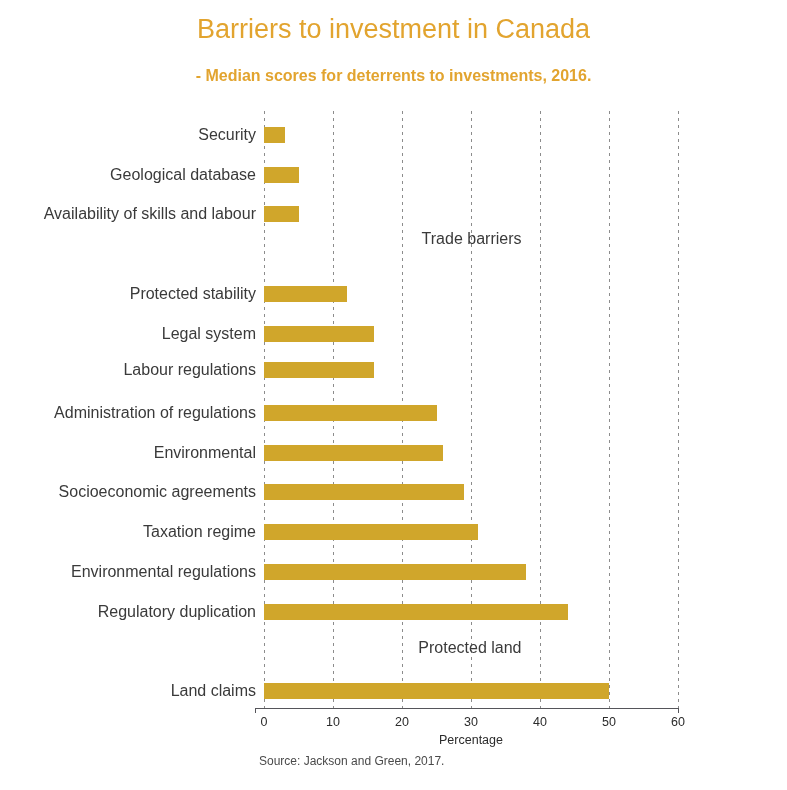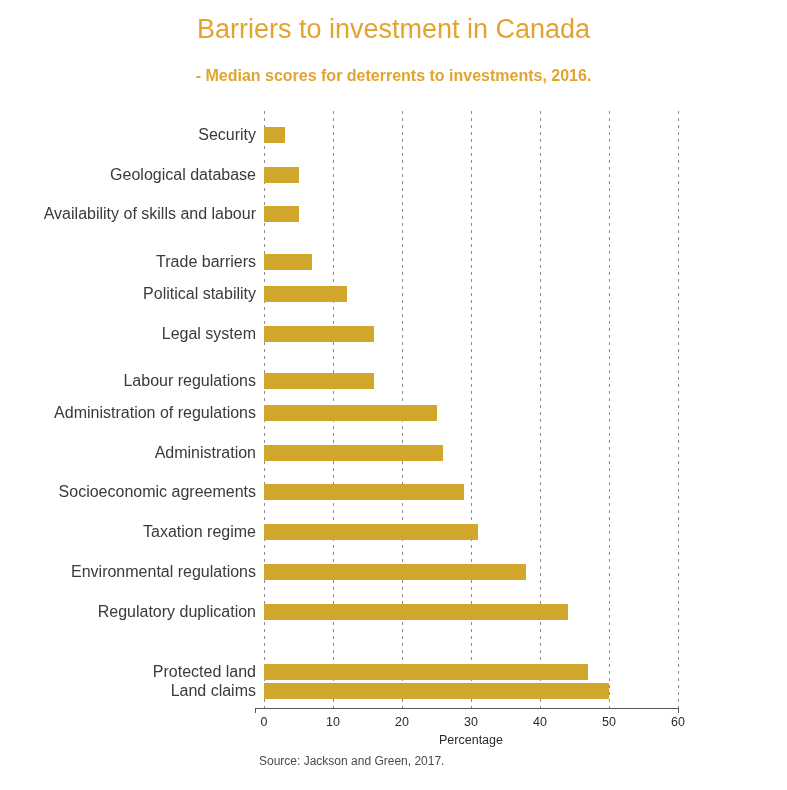--- a/index.html
+++ b/index.html
@@ -108,47 +108,47 @@
       <div class="row" style="top: 39.7333px; height: 39.7333px;">
         <div class="cat-label">Geological database</div>
         <div class="bar-gap"></div>
         <div class="bar" style="width: 34.5px;"></div>
       </div>
       <div class="row" style="top: 79.4667px; height: 39.7333px;">
         <div class="cat-label">Availability of skills and labour</div>
         <div class="bar-gap"></div>
         <div class="bar" style="width: 34.5px;"></div>
       </div>
-      <div class="row" style="top: 127px; height: 39.7333px;">
+      <div class="row" style="top: 115px; height: 39.7333px; flex-direction: column;">
         <div class="cat-label">Trade barriers</div>
         <div class="bar-gap"></div>
         <div class="bar" style="width: 48.3px;"></div>
       </div>
       <div class="row" style="top: 158.933px; height: 39.7333px;">
-        <div class="cat-label">Political stability</div>
+        <div class="cat-label">Protected stability</div>
         <div class="bar-gap"></div>
         <div class="bar" style="width: 82.8px;"></div>
       </div>
       <div class="row" style="top: 198.667px; height: 39.7333px;">
         <div class="cat-label">Legal system</div>
         <div class="bar-gap"></div>
         <div class="bar" style="width: 110.4px;"></div>
       </div>
-      <div class="row" style="top: 246px; height: 39.7333px;">
+      <div class="row" style="top: 235px; height: 39.7333px;">
         <div class="cat-label">Labour regulations</div>
         <div class="bar-gap"></div>
         <div class="bar" style="width: 110.4px;"></div>
       </div>
       <div class="row" style="top: 278.133px; height: 39.7333px;">
         <div class="cat-label">Administration of regulations</div>
         <div class="bar-gap"></div>
         <div class="bar" style="width: 172.5px;"></div>
       </div>
       <div class="row" style="top: 317.867px; height: 39.7333px;">
-        <div class="cat-label">Administration</div>
+        <div class="cat-label">Environmental</div>
         <div class="bar-gap"></div>
         <div class="bar" style="width: 179.4px;"></div>
       </div>
       <div class="row" style="top: 357.6px; height: 39.7333px;">
         <div class="cat-label">Socioeconomic agreements</div>
         <div class="bar-gap"></div>
         <div class="bar" style="width: 200.1px;"></div>
       </div>
       <div class="row" style="top: 397.333px; height: 39.7333px;">
         <div class="cat-label">Taxation regime</div>
@@ -158,21 +158,21 @@
       <div class="row" style="top: 437.067px; height: 39.7333px;">
         <div class="cat-label">Environmental regulations</div>
         <div class="bar-gap"></div>
         <div class="bar" style="width: 262.2px;"></div>
       </div>
       <div class="row" style="top: 476.8px; height: 39.7333px;">
         <div class="cat-label">Regulatory duplication</div>
         <div class="bar-gap"></div>
         <div class="bar" style="width: 303.6px;"></div>
       </div>
-      <div class="row" style="top: 537px; height: 39.7333px;">
+      <div class="row" style="top: 524px; height: 39.7333px; flex-direction: column;">
         <div class="cat-label">Protected land</div>
         <div class="bar-gap"></div>
         <div class="bar" style="width: 324.3px;"></div>
       </div>
       <div class="row" style="top: 556.267px; height: 39.7333px;">
         <div class="cat-label">Land claims</div>
         <div class="bar-gap"></div>
         <div class="bar" style="width: 345px;"></div>
       </div>
     </div>

